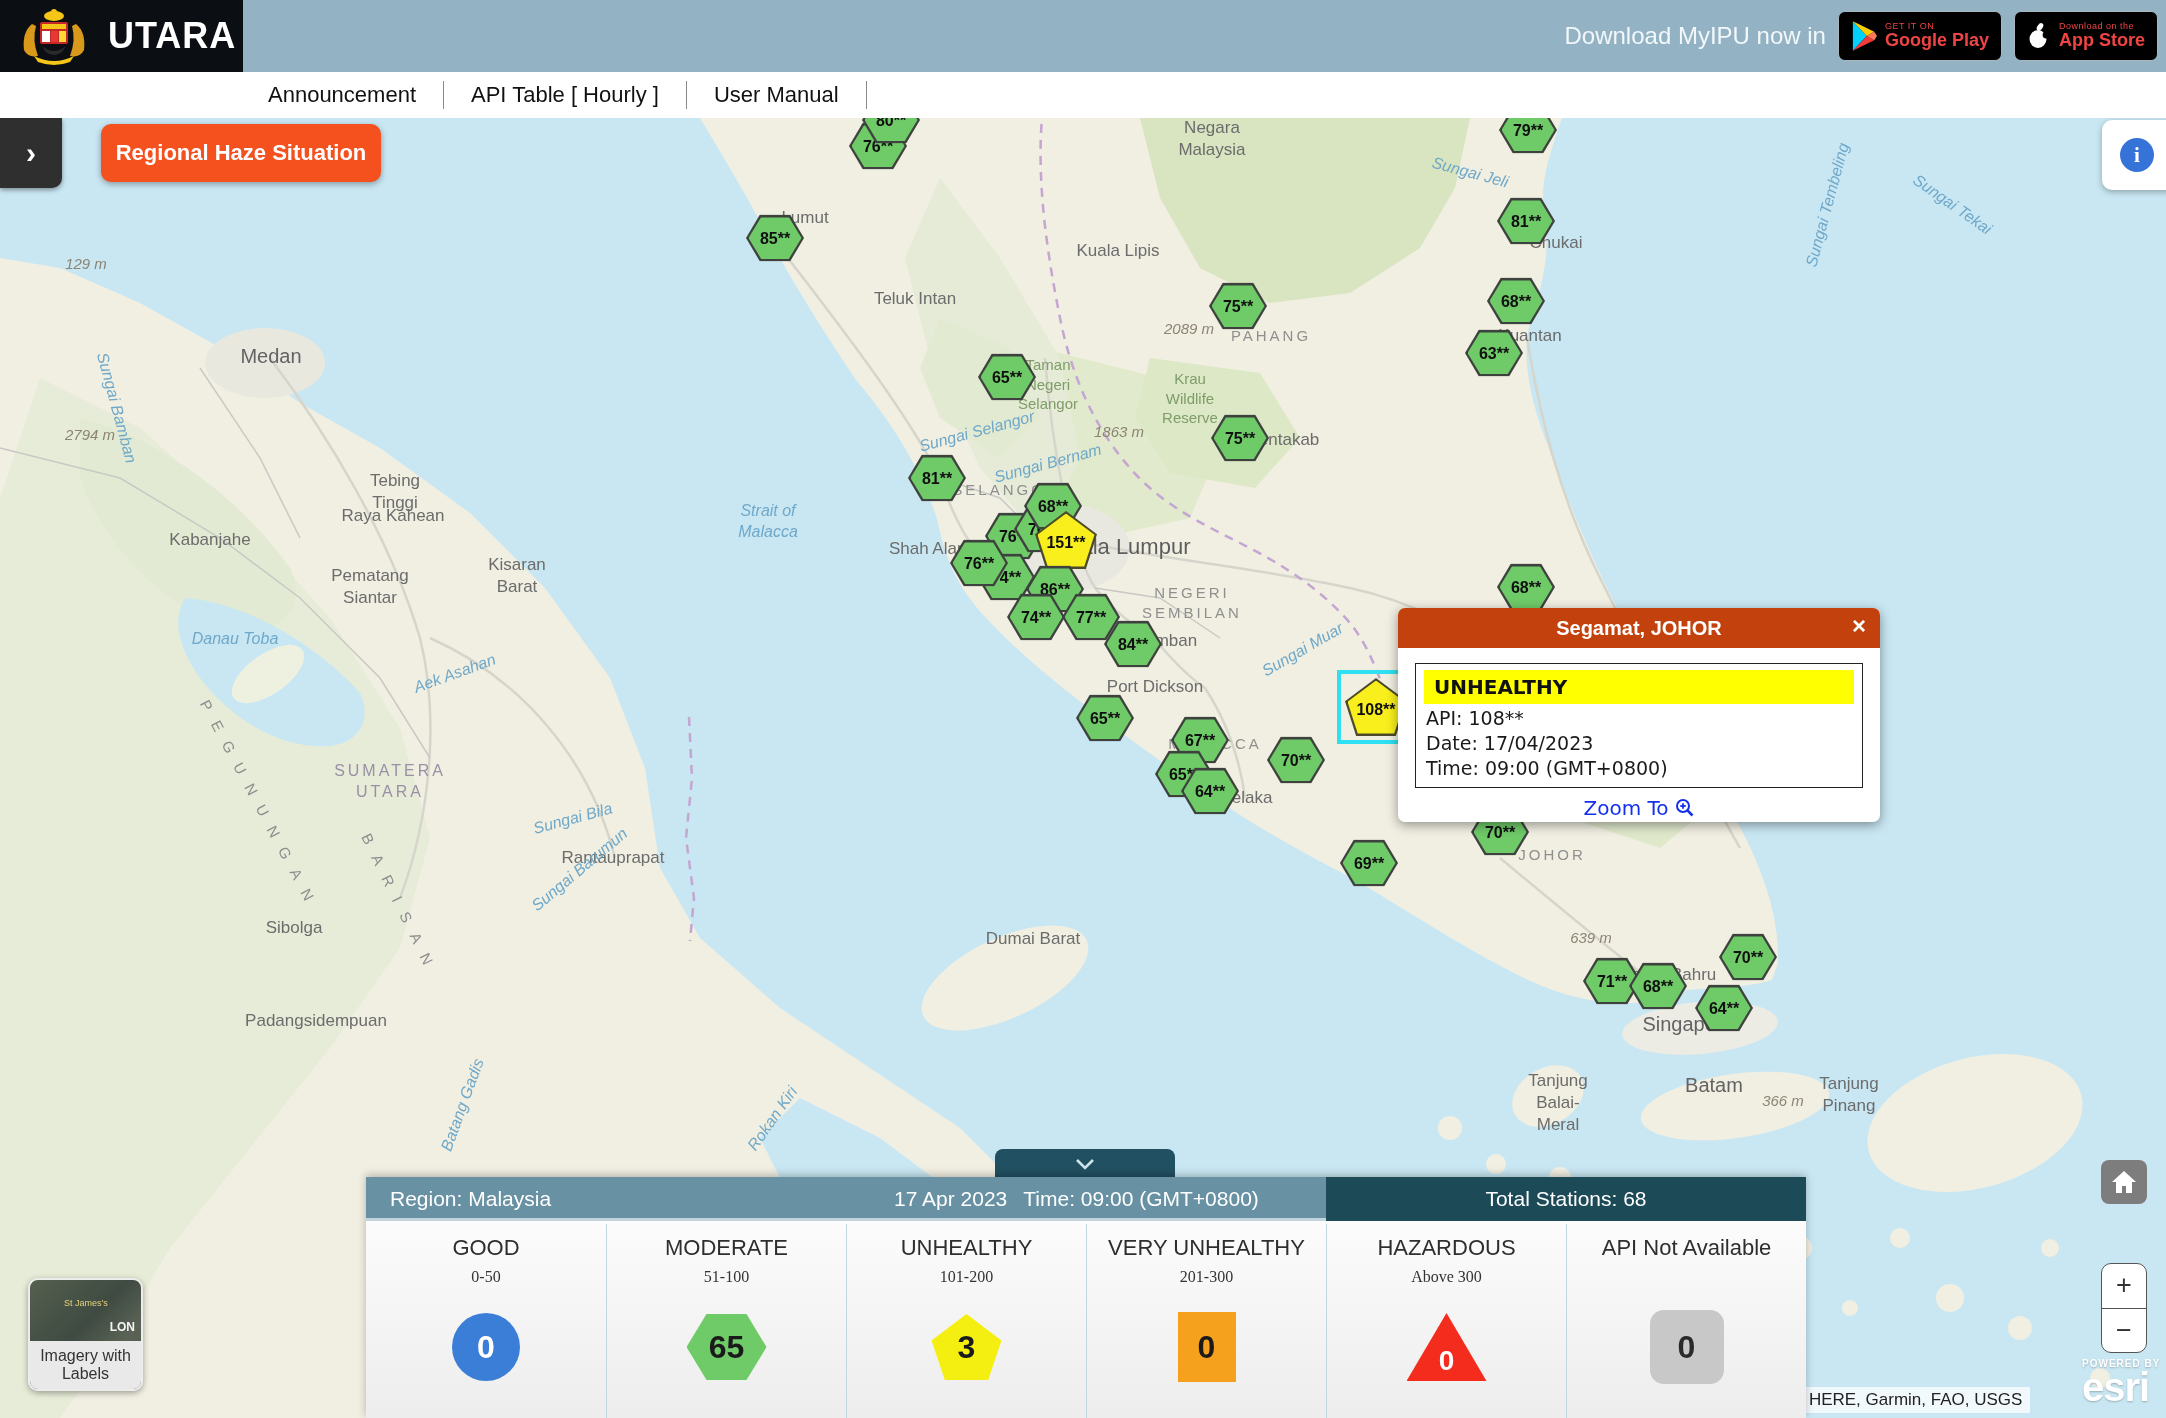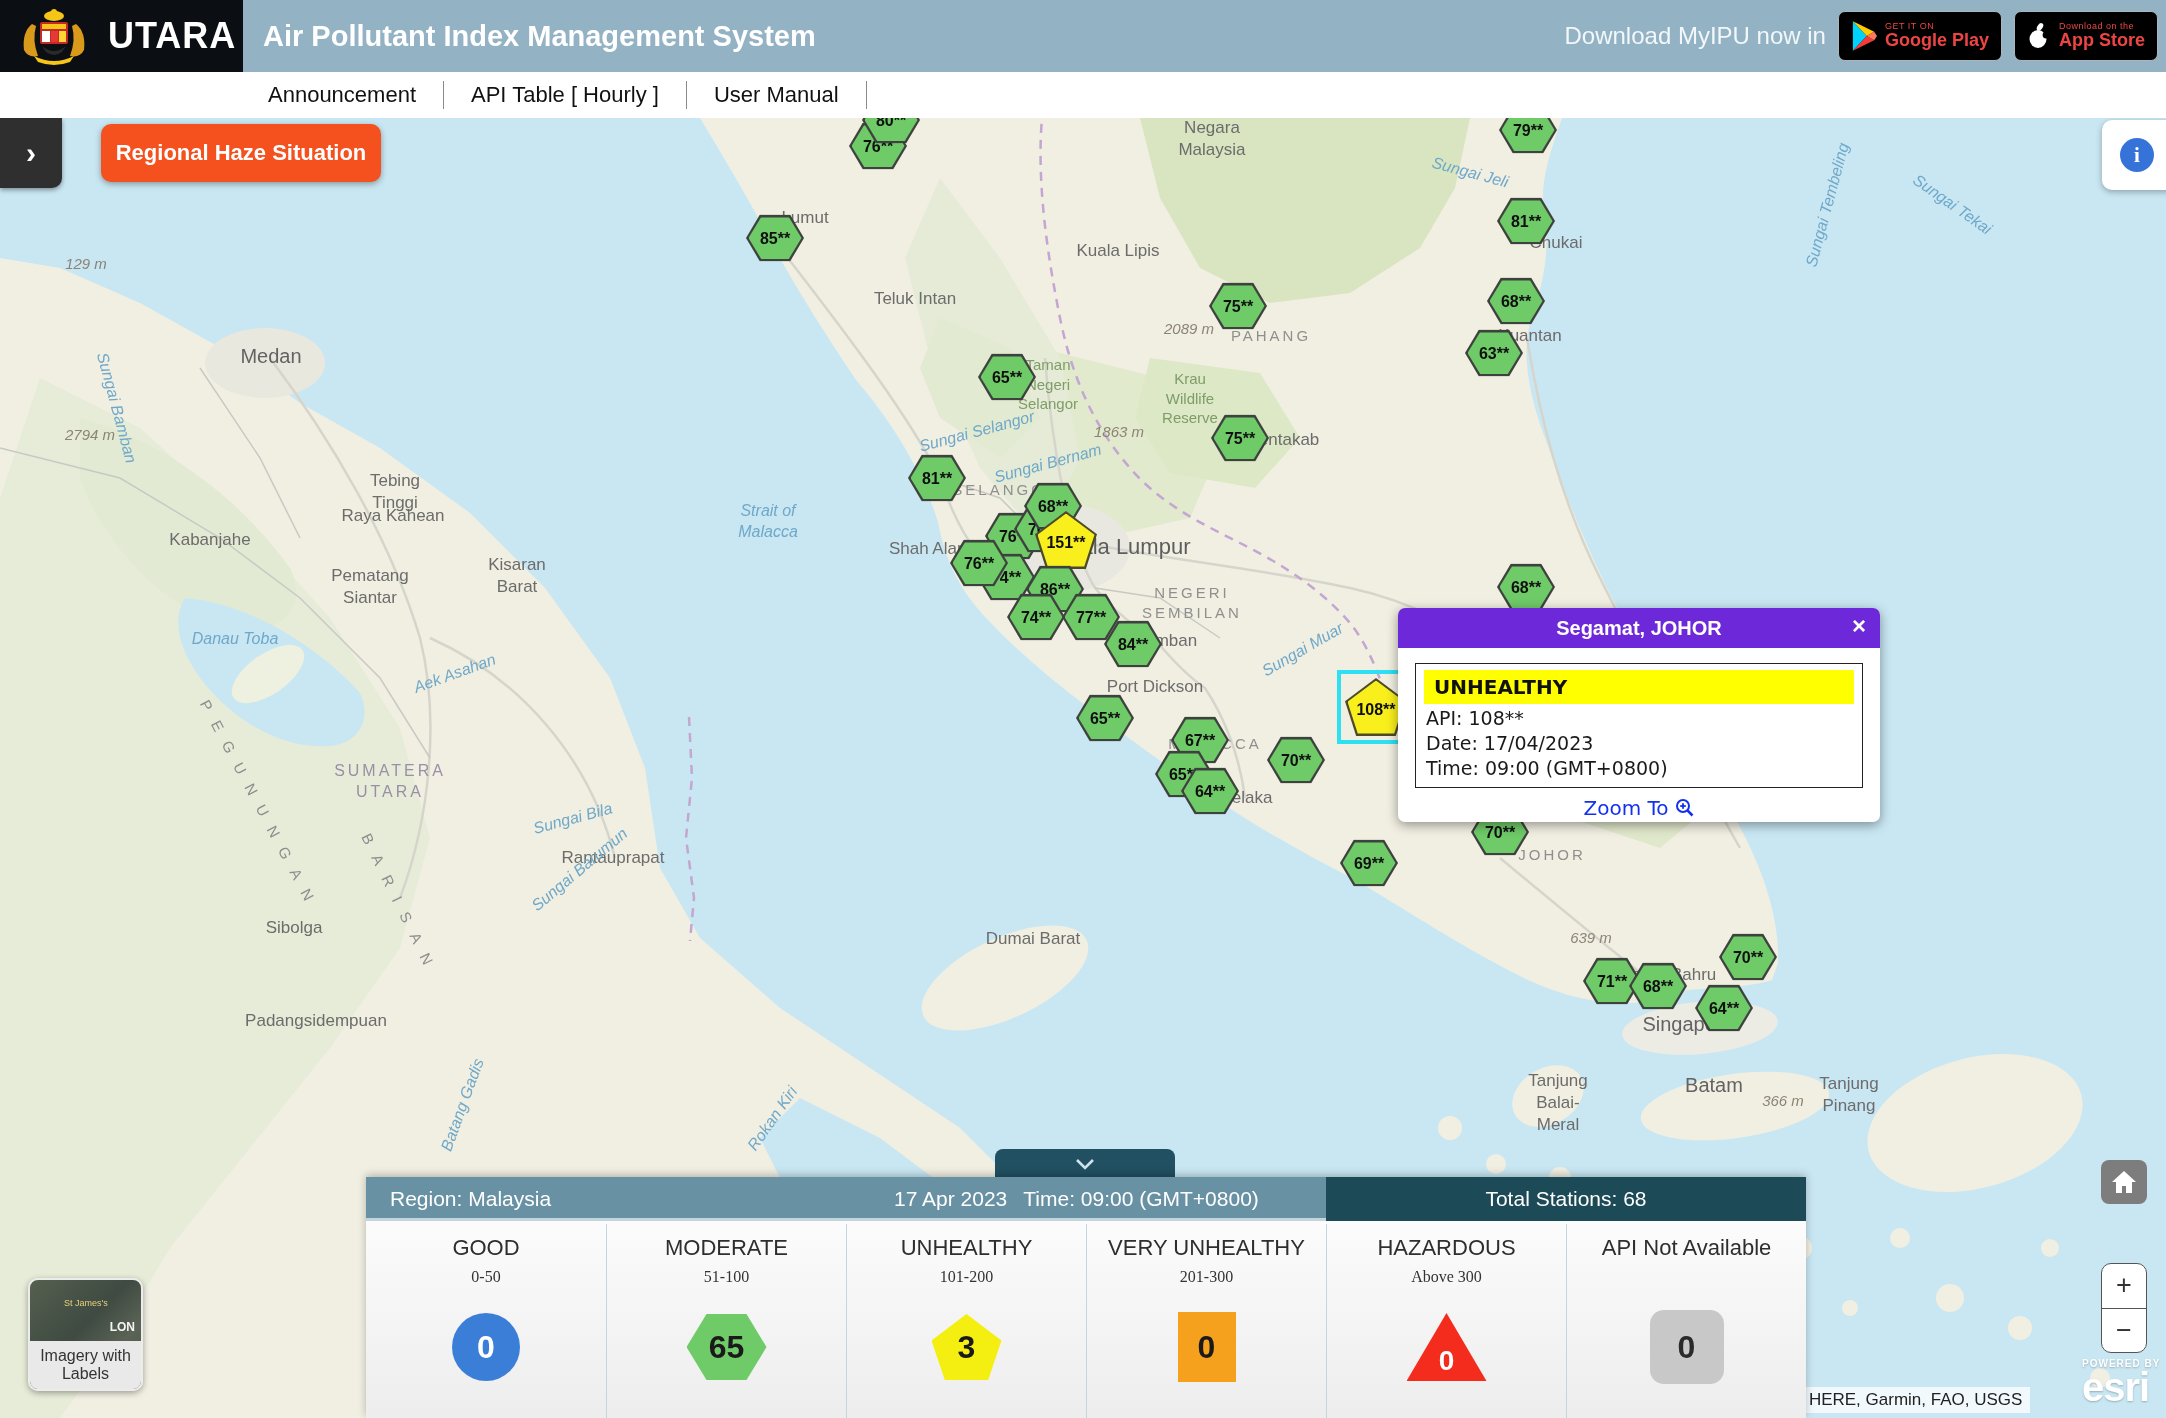--- a/index.html
+++ b/index.html
@@ -95,21 +95,21 @@
          background:linear-gradient(135deg,#55604f 0%,#3f4a42 45%,#5a6355 70%,#49534a 100%);cursor:pointer;}
   .thumb-tag1{position:absolute;left:34px;top:18px;font-size:9px;color:#e8d27a;}
   .thumb-tag2{position:absolute;right:6px;top:40px;font-size:12px;color:#f5f5f5;font-weight:bold;}
   .thumb-label{position:absolute;left:0;right:0;bottom:0;height:48px;background:#e9e9e9;
                display:flex;align-items:center;justify-content:center;text-align:center;
                font-size:16px;color:#333;line-height:1.15;}
 
   
   .popup{position:absolute;left:1398px;top:608px;width:482px;height:214px;background:#fff;
          border-radius:7px;box-shadow:0 3px 12px rgba(0,0,0,.4);z-index:35;}
-  .popup-header{height:40px;background:#6d28d9;border-radius:7px 7px 0 0;display:flex;
+  .popup-header{height:40px;background:#c2410c;border-radius:7px 7px 0 0;display:flex;
                 align-items:center;justify-content:center;position:relative;}
   .popup-title{color:#fff;font-size:20px;font-weight:bold;}
   .popup-close{position:absolute;right:14px;top:4px;color:#fff;font-size:24px;font-weight:bold;
                cursor:pointer;line-height:1.2;}
   .popup-box{margin:15px 17px 0 17px;border:1.5px solid #222;padding:6px 8px 8px 8px;}
   .popup-status{background:#ffff00;font-size:20px;font-weight:bold;color:#111;
                 padding:5px 0 5px 10px;font-family:"DejaVu Sans",sans-serif;}
   .popup-line{font-size:19px;color:#1a1a1a;margin-top:3px;padding-left:2px;
               font-family:"DejaVu Sans",sans-serif;}
   .popup-zoom{margin-top:8px;display:flex;align-items:center;justify-content:center;gap:6px;
@@ -477,21 +477,20 @@
         <rect x="28" y="16" width="28" height="22" rx="2" fill="#c62828"></rect>
         <rect x="30" y="18" width="24" height="5" fill="#f5c518"></rect>
         <rect x="30" y="25" width="8" height="11" fill="#fff"></rect>
         <rect x="39" y="25" width="7" height="11" fill="#e53935"></rect>
         <rect x="47" y="25" width="7" height="11" fill="#fdd835"></rect>
         <path d="M30,40 Q42,50 54,40 L50,46 Q42,52 34,46 Z" fill="#2a2a2a"></path>
         <path d="M22,50 Q42,60 62,50 L58,56 Q42,62 26,56 Z" fill="#f5c518"></path>
       </svg>
       <span class="brand">UTARA</span>
     </div>
-    <div class="app-title">Air Pollutant Index Management System</div>
     <div class="download">
       <span class="download-text">Download MyIPU now in</span>
       <div class="store-badge">
         <svg width="26" height="30" viewBox="0 0 28 32">
           <path d="M2,0 L2,32 L17,16 Z" fill="#00d2ff"></path>
           <path d="M2,0 L17,16 L25,11.5 Z" fill="#ffce00"></path>
           <path d="M2,32 L17,16 L25,20.5 Z" fill="#f43b3b"></path>
           <path d="M17,16 L25,11.5 L28,16 L25,20.5 Z" fill="#ff7a5c"></path>
         </svg>
         <span class="badge-lines">

